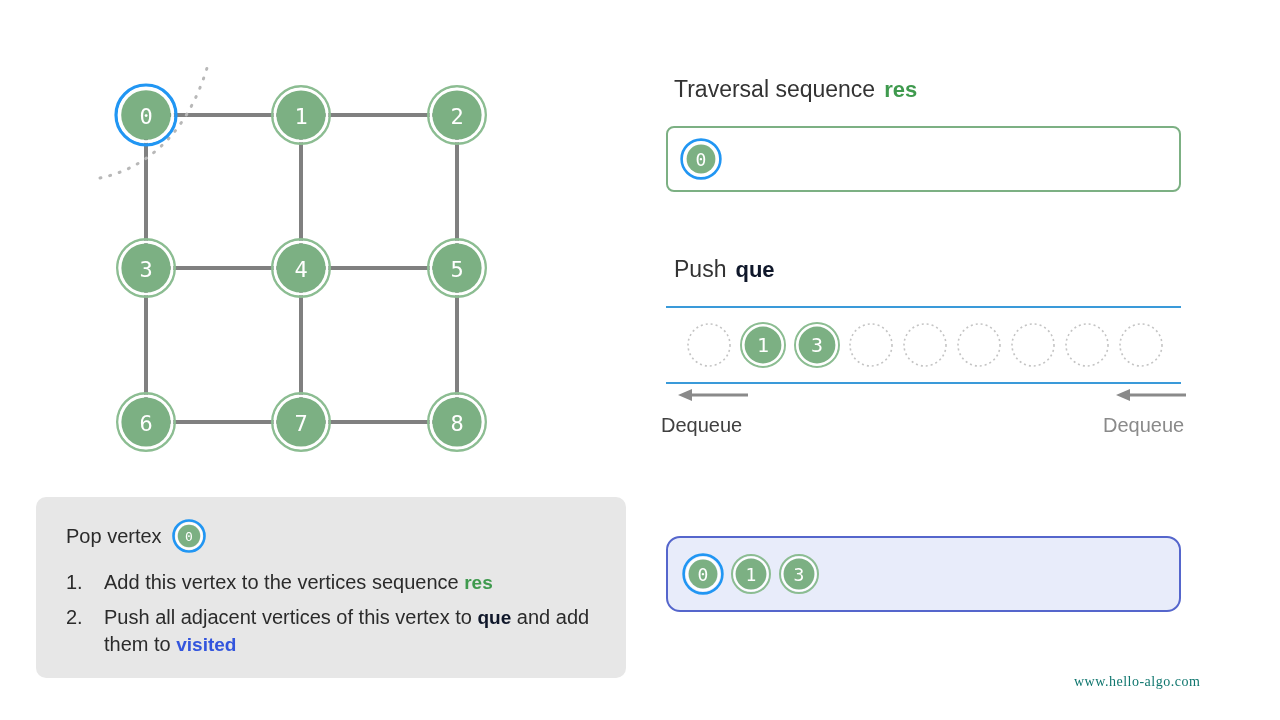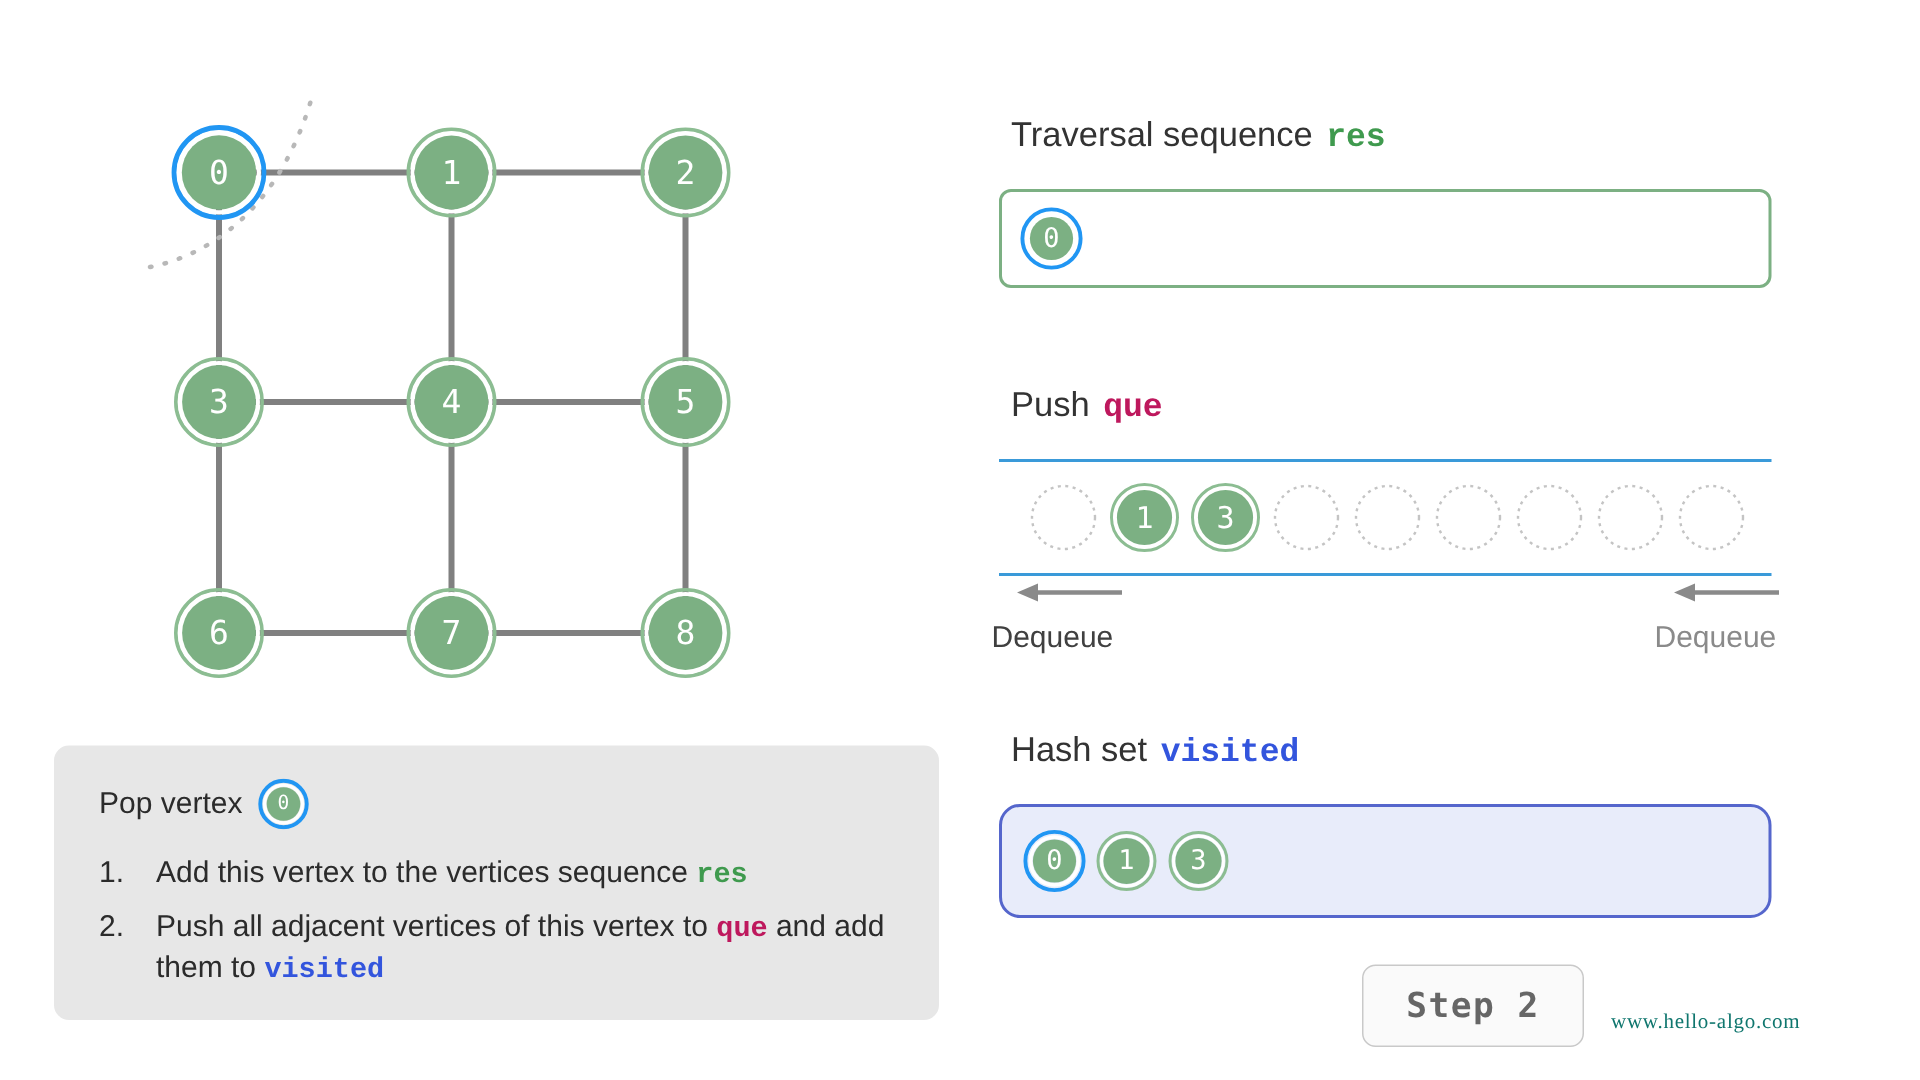--- a/index.html
+++ b/index.html
@@ -40,25 +40,25 @@
     margin:16px 0 0 0;padding:0 0 0 0;list-style:none;
     font-size:20px;color:#2b2b2b;
   }
   ol.steps li{
     display:flex;margin-bottom:8px;line-height:1.35;
   }
   ol.steps li:last-child{margin-bottom:0;}
   ol.steps .num{width:38px;flex:0 0 38px;color:#2b2b2b;}
   ol.steps .txt{flex:1;}
   code.mono{
-    font-family:Liberation Mono, monospace;
+    font-family:Liberation Sans, sans-serif;
     font-weight:bold;font-size:19px;
   }
   .c-res{color:#3f9a4e;}
-  .c-que{color:#be185d;}
+  .c-que{color:#0f172a;}
   .c-visited{color:#3355dd;}
 
   
   #right-panel{position:absolute;left:666px;top:0;width:560px;height:675px;}
   .sec-title{
     font-size:23px;color:#333333;margin:0;white-space:nowrap;
     display:flex;align-items:baseline;gap:9px;
   }
   .sec-title code.mono{font-size:22px;}
 
@@ -303,24 +303,20 @@
     </div>
     <div id="que-arrow-right">
       <svg width="74" height="18" viewBox="0 0 74 18">
         <line x1="72" y1="9" x2="12" y2="9" stroke="#8a8a8a" stroke-width="3"></line>
         <polygon points="2,9 16,3 16,15" fill="#8a8a8a"></polygon>
       </svg>
     </div>
     <div id="dequeue-label">Dequeue</div>
     <div id="enqueue-label">Dequeue</div>
 
-    <div class="sec-title" id="visited-title">
-      <span>Hash set</span>
-      <code class="mono c-visited">visited</code>
-    </div>
     <div id="visited-box">
         <span style="display: inline-block; width: 42px; height: 42px;"><svg width="42" height="42" viewBox="0 0 42 42">
             <circle cx="21" cy="21" r="19.4" fill="none" stroke="#2196f3" stroke-width="2.6"></circle>
             <circle cx="21" cy="21" r="16" fill="none" stroke="#ffffff" stroke-width="2.4"></circle>
             <circle cx="21" cy="21" r="14.4" fill="#7cb083"></circle>
             <text x="21" y="21" class="node-label" style="font-size:18px">0</text>
           </svg></span>
         <span style="display: inline-block; width: 42px; height: 42px;"><svg width="42" height="42" viewBox="0 0 42 42">
             <circle cx="21" cy="21" r="19" fill="none" stroke="#8cbd92" stroke-width="2"></circle>
             <circle cx="21" cy="21" r="16.6" fill="none" stroke="#ffffff" stroke-width="2"></circle>
@@ -329,16 +325,15 @@
           </svg></span>
         <span style="display: inline-block; width: 42px; height: 42px;"><svg width="42" height="42" viewBox="0 0 42 42">
             <circle cx="21" cy="21" r="19" fill="none" stroke="#8cbd92" stroke-width="2"></circle>
             <circle cx="21" cy="21" r="16.6" fill="none" stroke="#ffffff" stroke-width="2"></circle>
             <circle cx="21" cy="21" r="15.4" fill="#7cb083"></circle>
             <text x="21" y="21" class="node-label" style="font-size:18px">3</text>
           </svg></span>
       </div>
   </div>
 
-  <div id="step-badge">Step 2</div>
   <div id="watermark">www.hello-algo.com</div>
 
 </div>
 
 </body></html>

